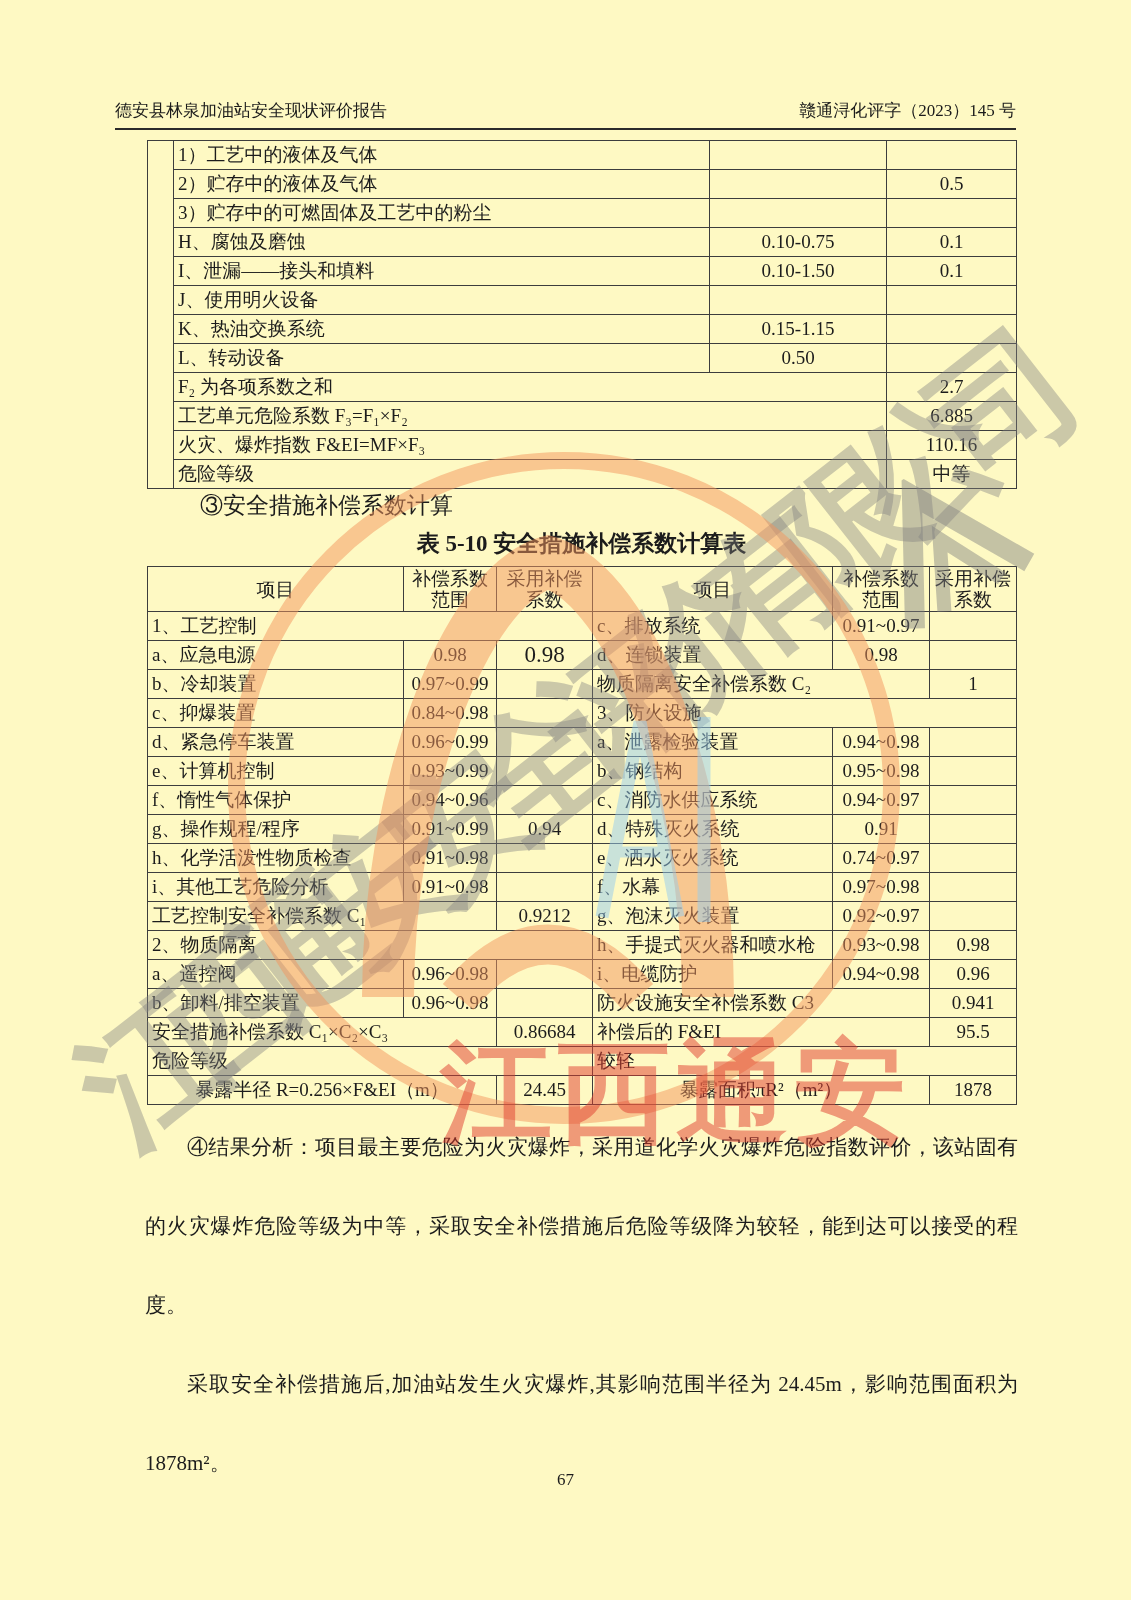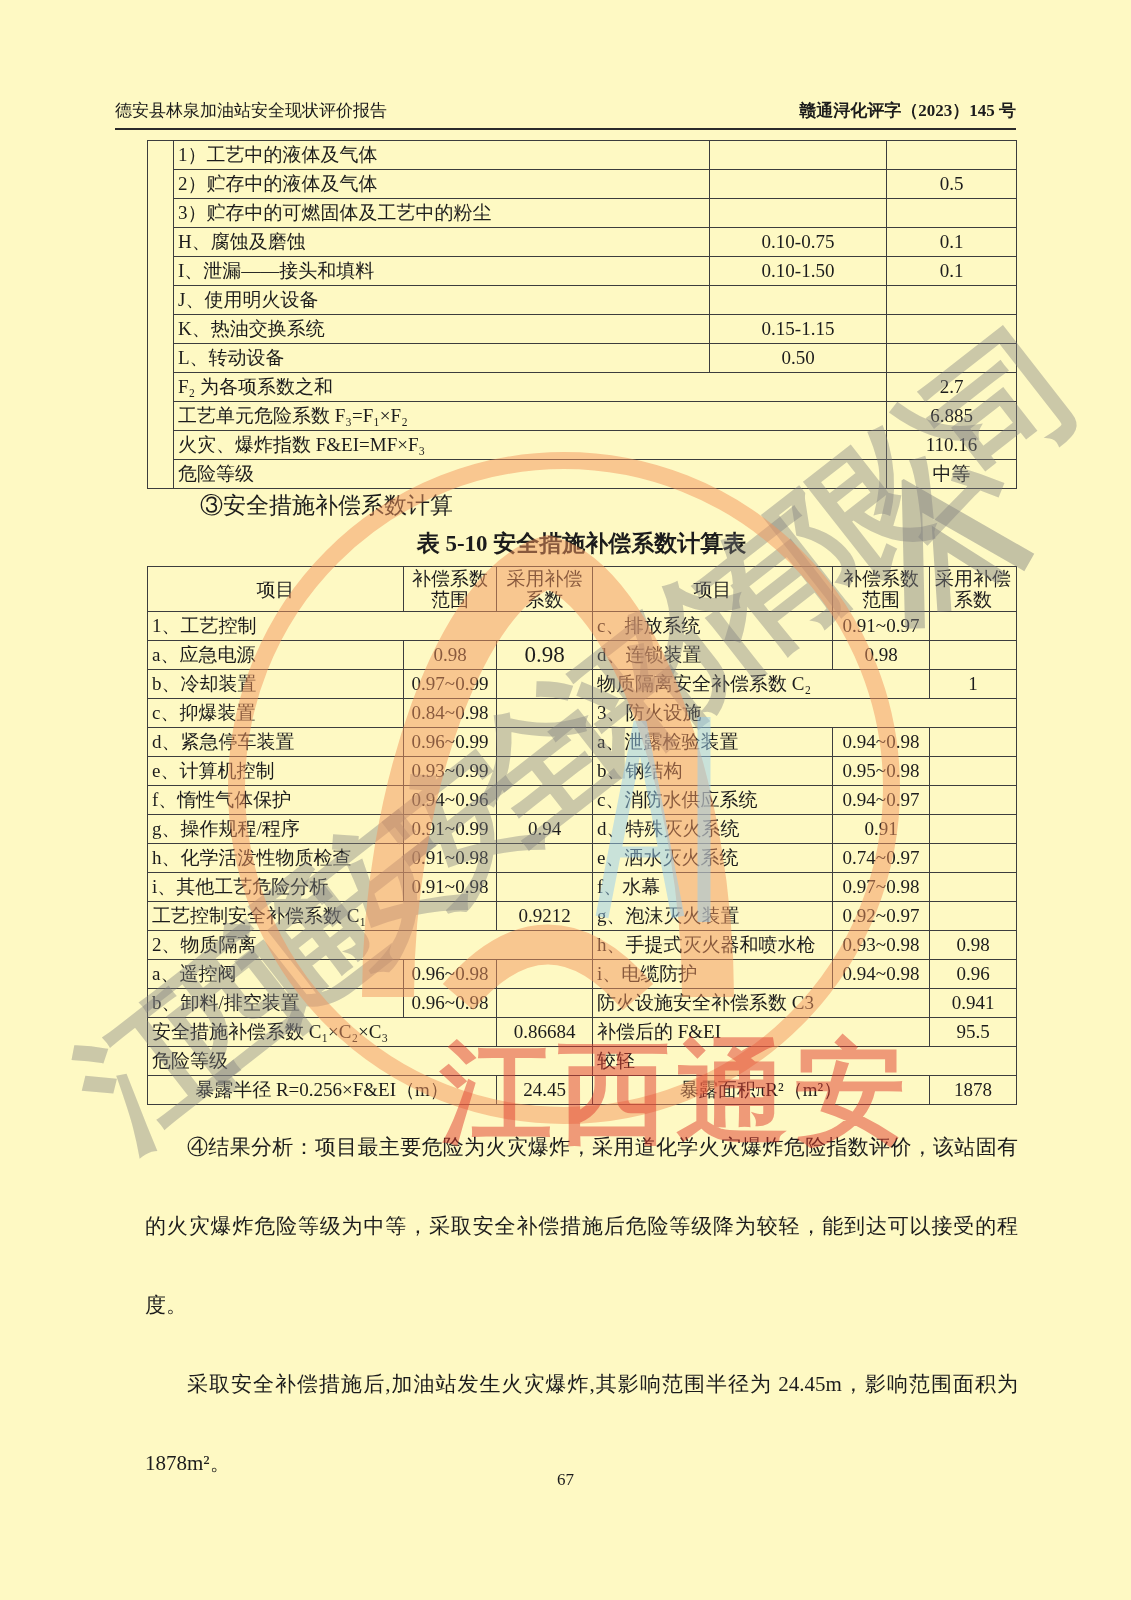--- a/index.html
+++ b/index.html
@@ -2,21 +2,21 @@
 <html><head>
 <meta charset="utf-8">
 <style>
   html,body{margin:0;padding:0;background:#e8e8e8;}
   .page{position:relative;width:1131px;height:1600px;background:#fef9c3;overflow:hidden;
         font-family:"Liberation Serif","DejaVu Serif",serif;color:#1c1c1c;}
   
   .pg-header{position:absolute;left:115px;top:92px;width:901px;height:30px;
              display:flex;justify-content:space-between;align-items:flex-end;
              font-size:17px;border-bottom:2px solid #2b2b2b;padding-bottom:6px;}
-  .pg-header .right{font-weight:bold;}
+  .pg-header .right{font-weight:normal;}
   
   table{border-collapse:collapse;table-layout:fixed;}
   td{border:1.5px solid #3d3d3d;font-size:19px;padding:0 4px;overflow:hidden;
      white-space:nowrap;height:28px;}
   .t-top{position:absolute;left:147px;top:140px;width:869px;}
   .t-main{position:absolute;left:147px;top:566px;width:869px;}
   .t-main td.hd{height:44px;text-align:center;white-space:normal;line-height:21px;font-size:19px;}
   td.num{text-align:center;padding:0;}
   td.sec{text-align:left;}
   td.ctr{text-align:center;}

